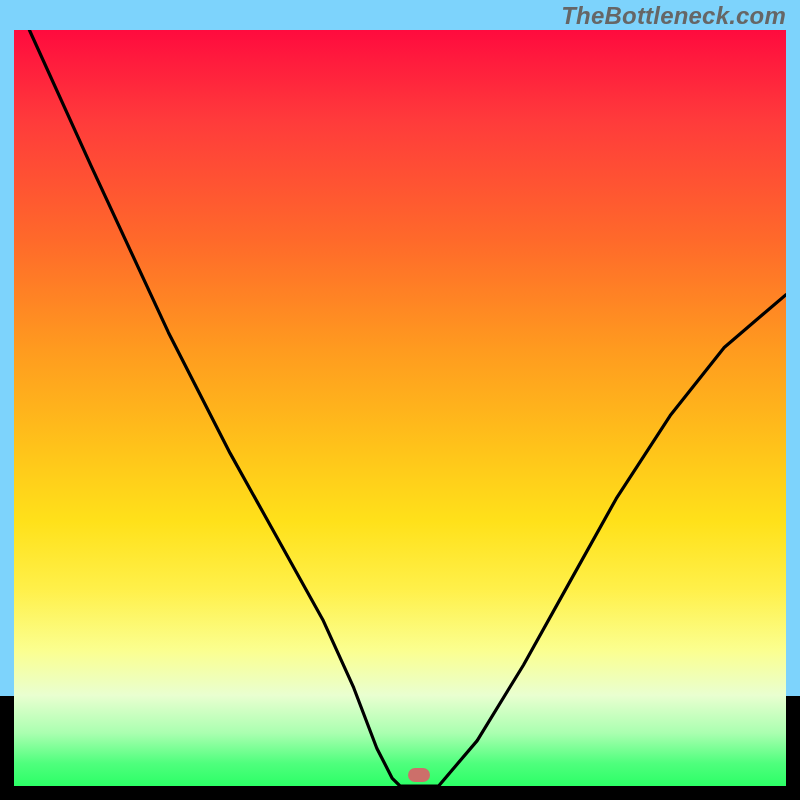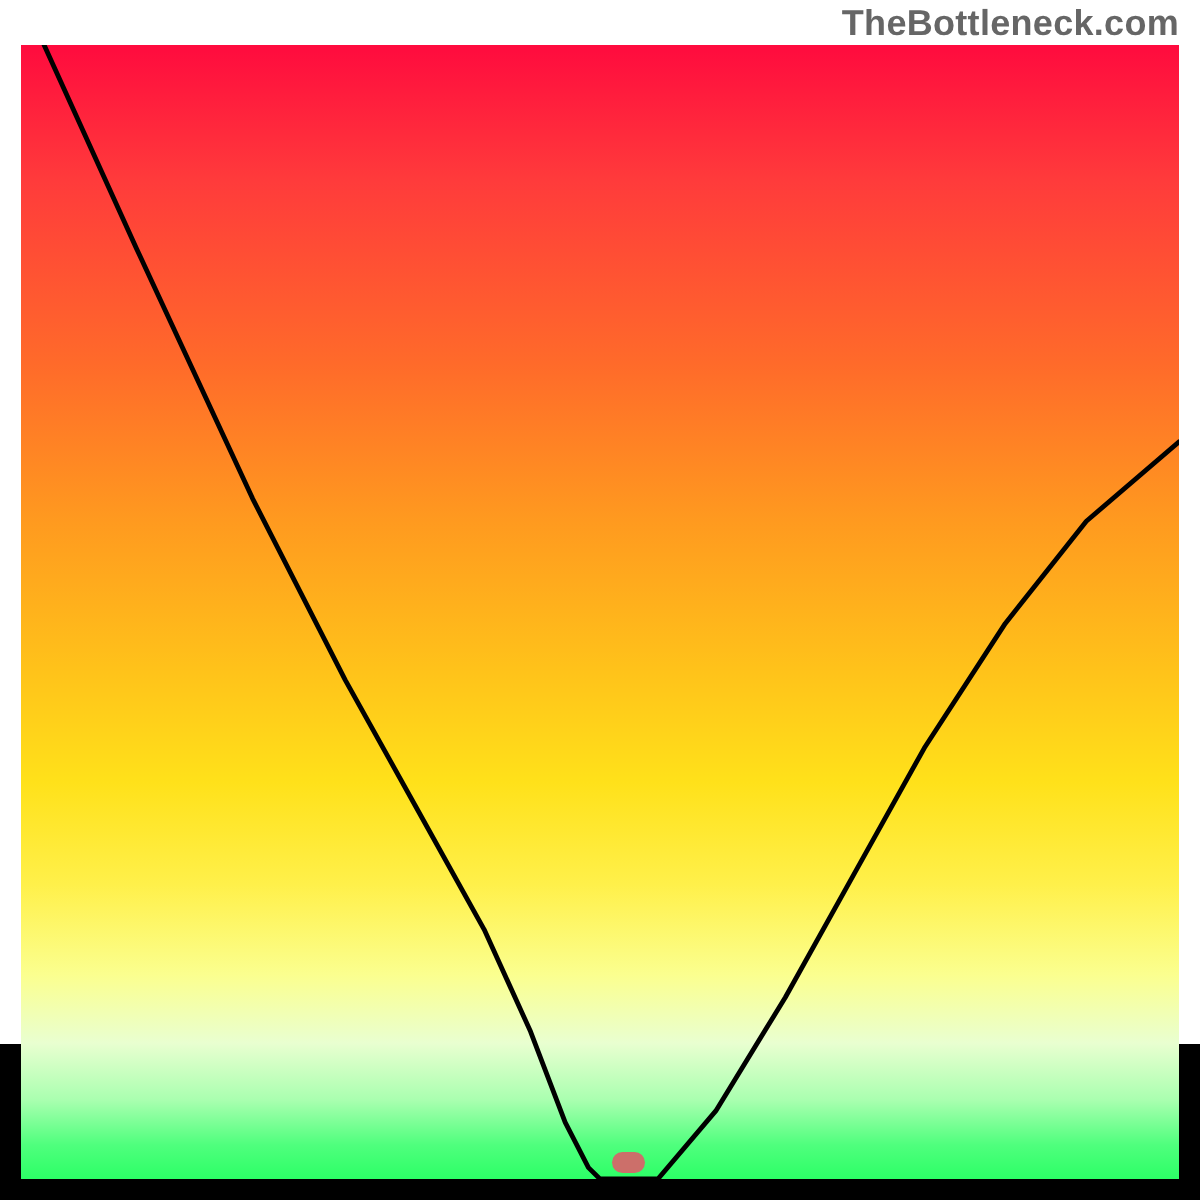--- a/index.html
+++ b/index.html
@@ -8,21 +8,22 @@
     width: 800px;
     height: 800px;
     background: #000;
     font-family: Arial, Helvetica, sans-serif;
     overflow: hidden;
   }
   .frame {
     position: relative;
     width: 800px;
     height: 696px;
-    background: #ffffff;
+    background: #7dd3fc;
+    font-style: italic;
   }
   .watermark {
     position: absolute;
     top: 2px;
     right: 14px;
     color: #666;
     font-size: 24px;
     font-weight: 600;
     letter-spacing: 0.2px;
     z-index: 5;

